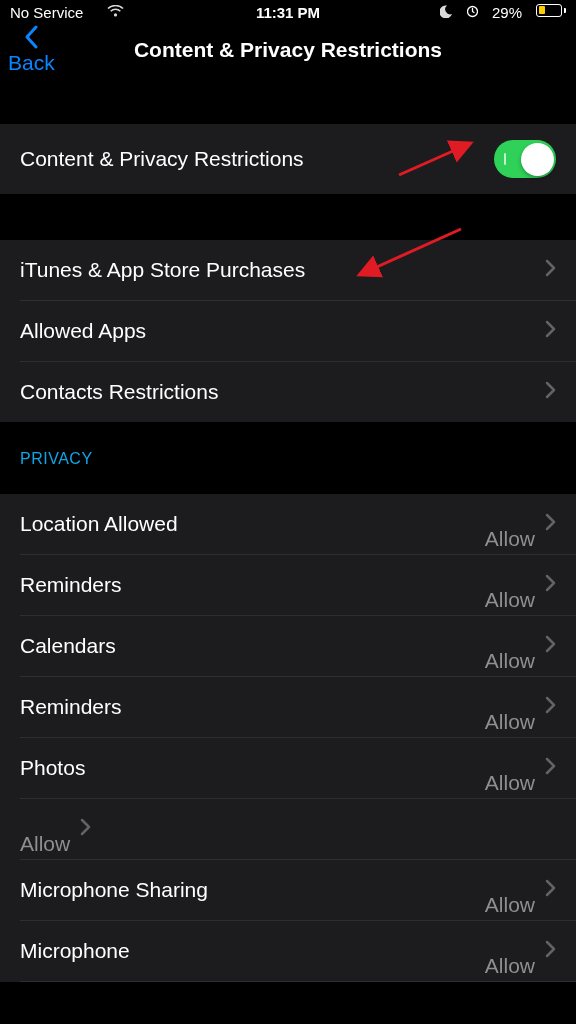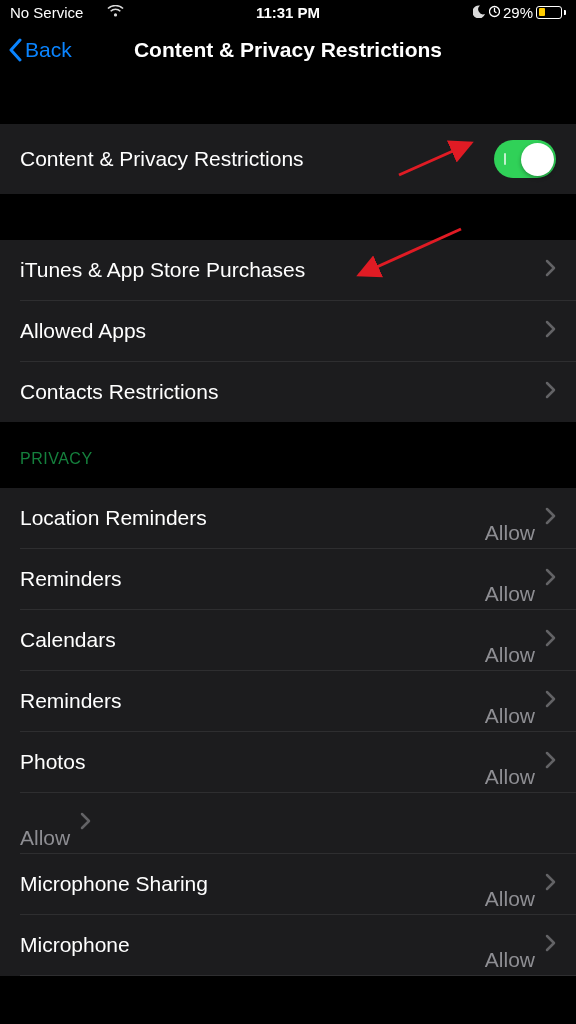--- a/index.html
+++ b/index.html
@@ -32,22 +32,22 @@
       gap: 24px;
     }
     .status-center {
       position: absolute;
       left: 50%;
       transform: translateX(-50%);
       font-weight: 600;
     }
     .status-right {
       display: flex;
-      align-items: center;
-      gap: 3px;
+      align-items: flex-start;
+      gap: 14px;
       padding-left: 10px;
     }
     .wifi-icon {
       display: inline-block;
     }
     .battery {
       display: flex;
       align-items: center;
       gap: 2px;
     }
@@ -78,20 +78,21 @@
       padding: 0 8px;
       background: #000;
       position: relative;
     }
     .back-button {
       display: flex;
       align-items: center;
       color: #0a84ff;
       font-size: 21px;
       gap: 2px;
+      flex-direction: column;
     }
     .nav-title {
       position: absolute;
       left: 50%;
       transform: translateX(-50%);
       font-size: 21px;
       font-weight: 600;
       color: #fff;
       white-space: nowrap;
     }
@@ -161,23 +162,23 @@
       left: 10px;
       top: 50%;
       transform: translateY(-50%);
       width: 2px;
       height: 12px;
       background: rgba(255,255,255,0.7);
       border-radius: 1px;
     }
     .section-header {
       background: #000;
-      padding: 28px 20px 20px;
+      padding: 28px 20px 26px;
       font-size: 16px;
-      color: #15803d;
+      color: #0ea5e9;
       letter-spacing: 0.5px;
     }
     .arrow {
       position: absolute;
       pointer-events: none;
     }
     .arrow svg {
       display: block;
     }
   </style>
@@ -264,21 +265,21 @@
             <path d="M2 2l7 7-7 7" stroke="#636366" stroke-width="2.5" fill="none" stroke-linecap="round" stroke-linejoin="round"></path>
           </svg></span>
     </div>
   </div>
 </div>
 
 <div class="section-header">PRIVACY</div>
 
 <div class="group">
   <div class="row">
-    <span class="row-label">Location Reminders</span>
+    <span class="row-label">Location Allowed</span>
     <div class="row-right">
         <span class="row-value">Allow</span>
         <span class="chevron"><svg width="11" height="18" viewBox="0 0 11 18">
             <path d="M2 2l7 7-7 7" stroke="#636366" stroke-width="2.5" fill="none" stroke-linecap="round" stroke-linejoin="round"></path>
           </svg></span>
       </div>
   </div>
   <div class="separator"></div>
   <div class="row">
     <span class="row-label">Reminders</span>

